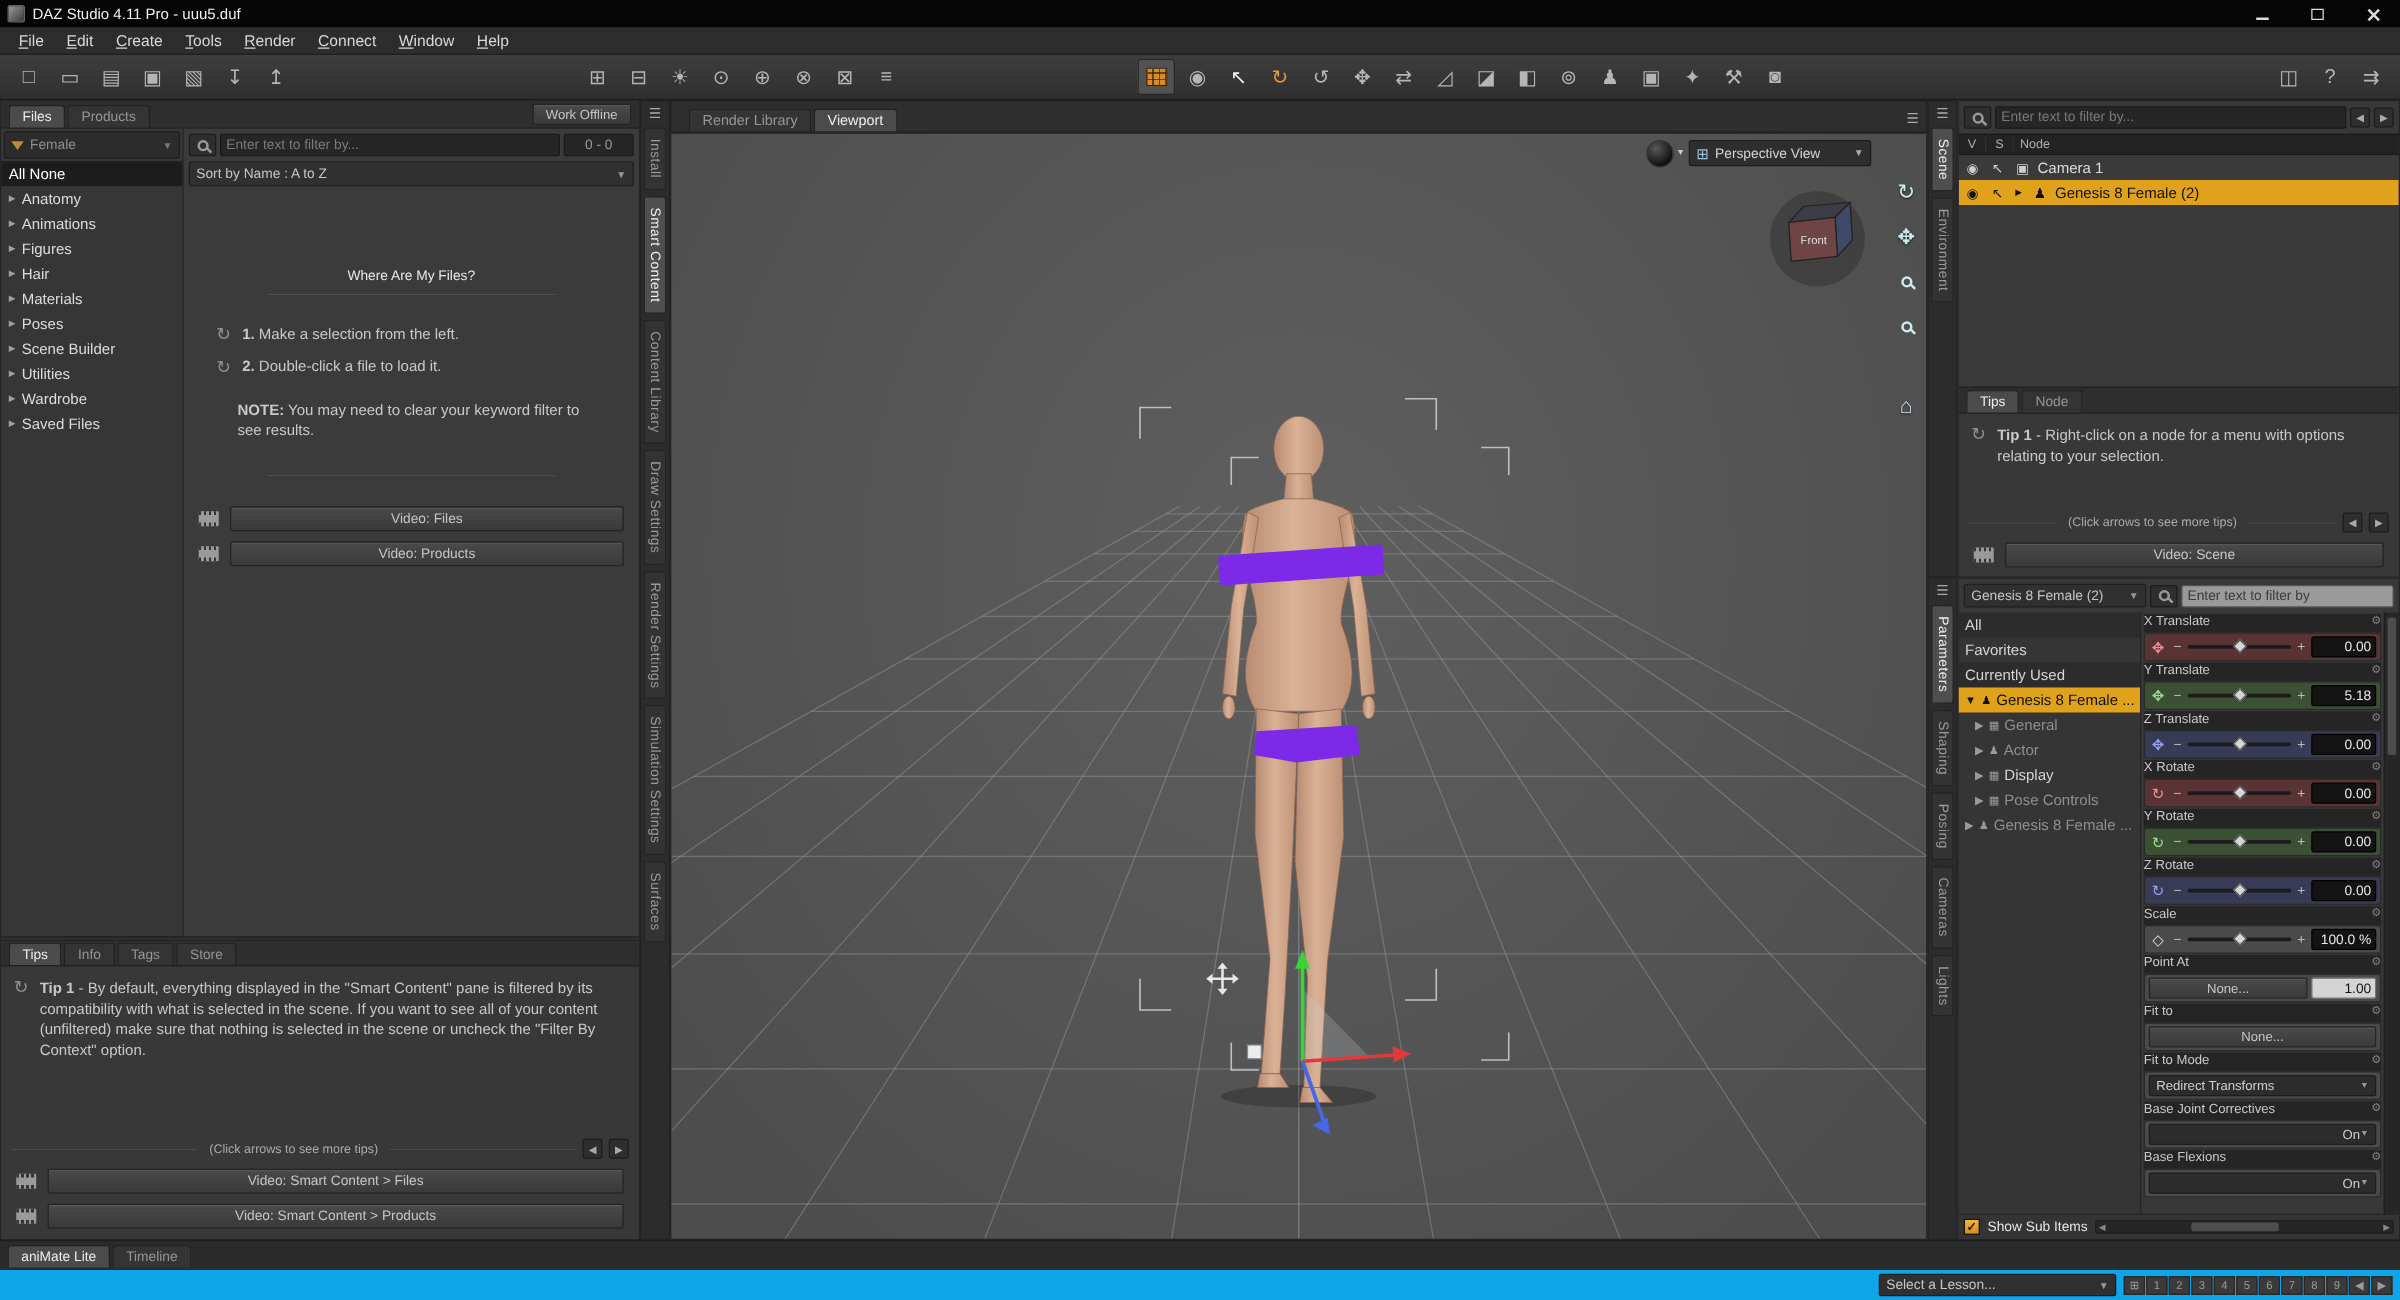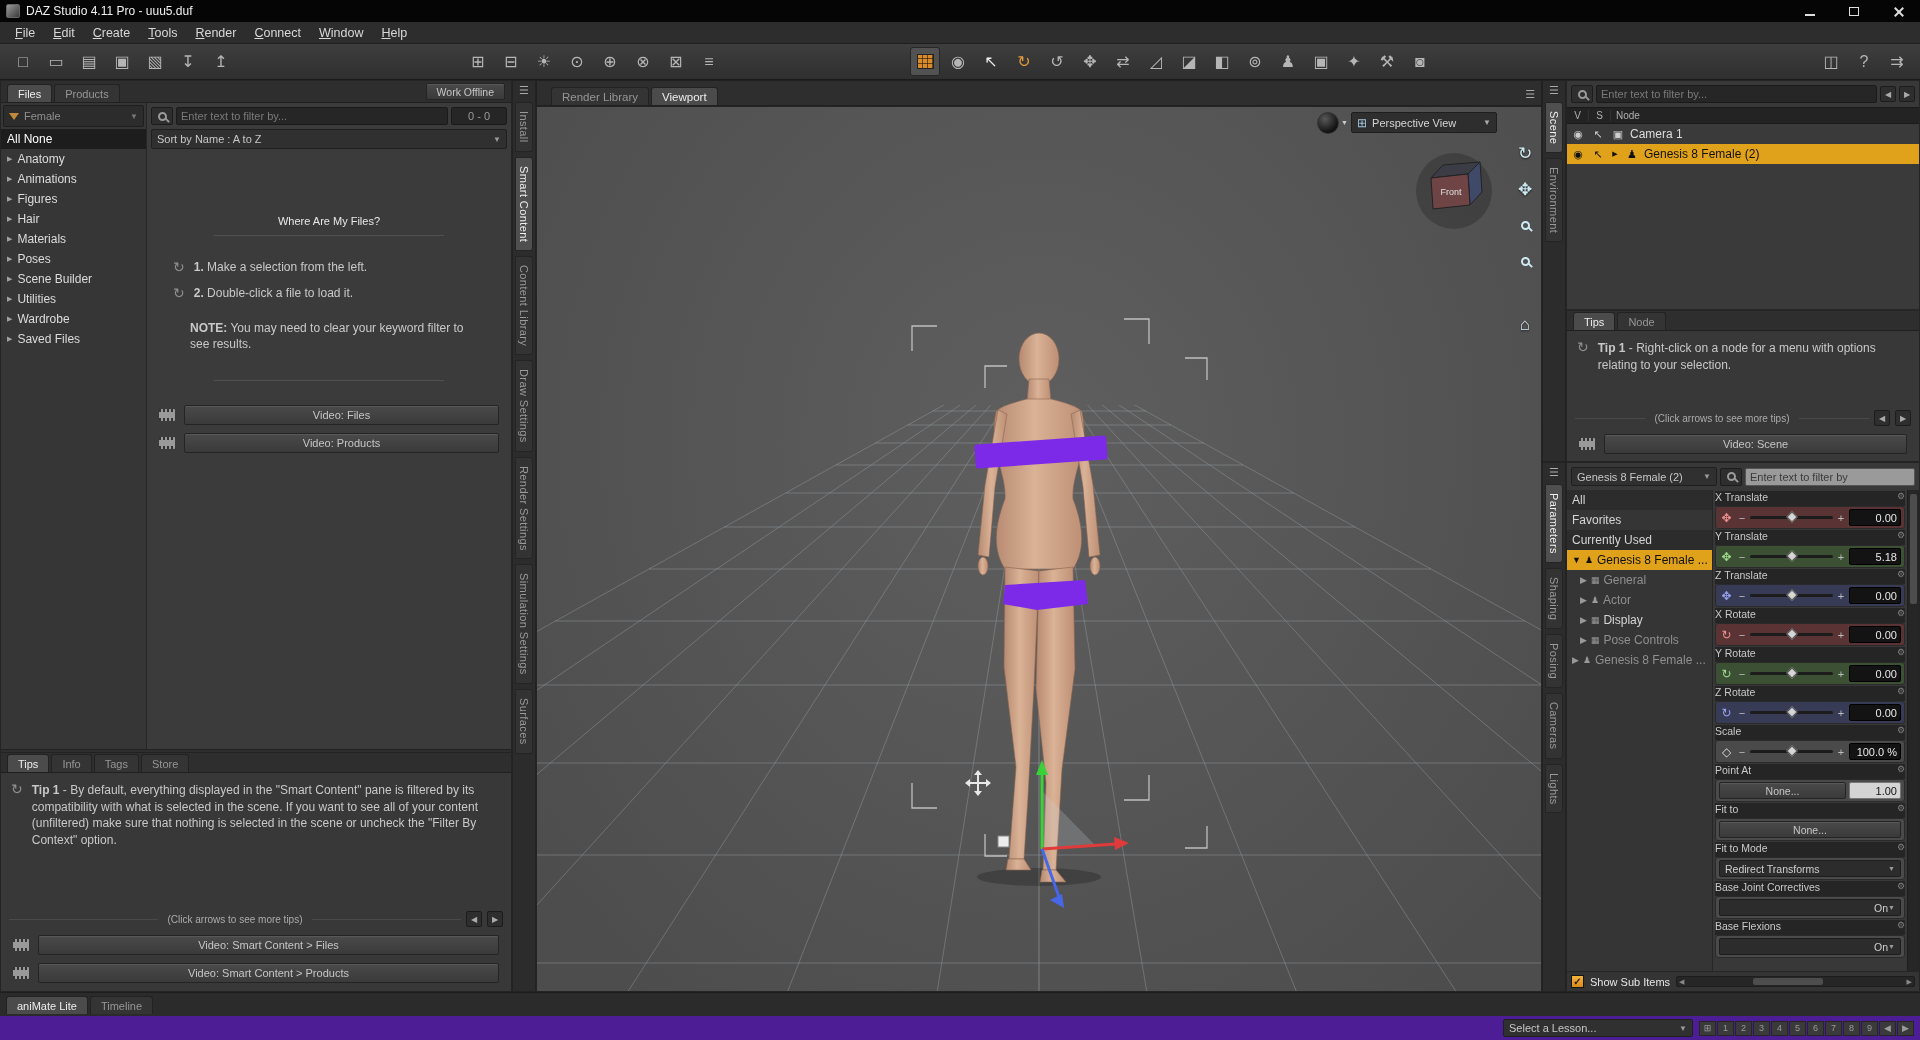--- a/index.html
+++ b/index.html
@@ -182,21 +182,21 @@
              border-top:1px solid #262626;padding:0 4px;gap:6px;font-size:11px;color:#e5e5e5}
   .hscroll{flex:1;height:11px;background:#262626;border:1px solid #1d1d1d;border-radius:2px;position:relative;
            display:flex;align-items:center;justify-content:space-between;padding:0 2px;color:#888;font-size:7px}
   .hthumb{position:absolute;left:32%;width:70px;height:7px;background:#4d4d4d;border-radius:2px;top:1px}
   .vscroll{position:absolute;right:0;top:27px;bottom:20px;width:12px;background:#262626;border-left:1px solid #1d1d1d}
   .vthumb{position:absolute;left:2px;right:2px;top:4px;height:110px;background:#4d4d4d;border-radius:2px}
 
   
   .animatebar{position:absolute;left:0;top:992px;width:1920px;height:24px;background:#2b2b2b;border-top:1px solid #1d1d1d;
               display:flex;align-items:center;padding-left:6px;gap:2px}
-  .statusbar{position:absolute;left:0;top:1016px;width:1920px;height:24px;background:#4c1d95;display:flex;
+  .statusbar{position:absolute;left:0;top:1016px;width:1920px;height:24px;background:#0ea5e9;display:flex;
              align-items:center;justify-content:flex-end;gap:6px;padding-right:6px}
   .lesson{width:190px;height:18px}
   .pages{display:flex;gap:1px}
   .pcell{width:17px;height:15px;background:#3a3a3a;border:1px solid #262626;color:#9a9a9a;font-size:9px;
          display:flex;align-items:center;justify-content:center}
 </style>
 </head>
 <body>
 
 <div class="titlebar">

